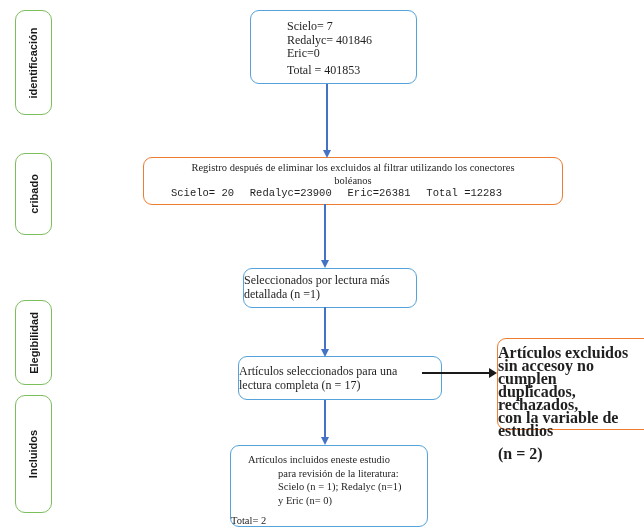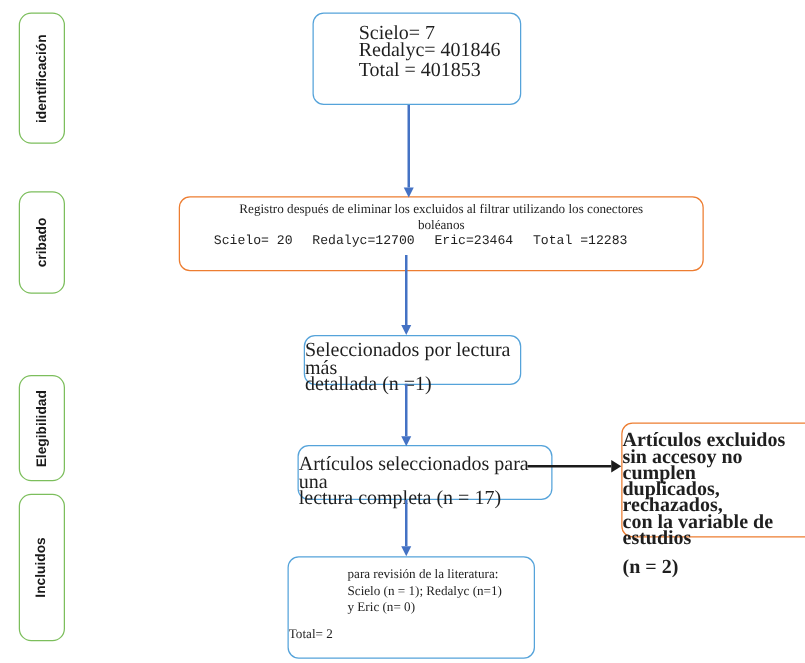--- a/index.html
+++ b/index.html
@@ -42,32 +42,32 @@
   .s2 { top: 153px; height: 82px;  }
   .s3 { top: 300px; height: 85px;  }
   .s4 { top: 395px; height: 118px; }
 
   
   .box {
     position: absolute;
     background: #ffffff;
     border-radius: 9px;
     box-sizing: border-box;
-    font-size: 16px;
+    font-size: 12px;
     line-height: 13.5px;
   }
   .box.blue   { border: 1.5px solid var(--blue-border); }
   .box.orange { border: 1.5px solid var(--orange-border); }
   .center { text-align: left; }
 
   .boxA { left: 250px; top: 10px;  width: 167px; height: 74px; padding: 9px 6px 0 36px; }
   .boxA .line { white-space: nowrap; }
   .boxA .total-gap { margin-top: 3px; }
 
-  .boxB { left: 143px; top: 157px; width: 420px; height: 60px; padding-top: 3px; text-align: center; font-size: 10.5px; line-height: 13px; }
+  .boxB { left: 143px; top: 157px; width: 420px; height: 48px; padding-top: 3px; text-align: center; font-size: 10.5px; line-height: 13px; }
   .boxB .title { white-space: nowrap; }
   .stats {
     display: flex;
     justify-content: space-between;
     padding: 0 60px 0 27px;
     white-space: nowrap;
     font-family: Liberation Mono, monospace;
   }
 
   .boxC { left: 243px; top: 268px; width: 174px; height: 40px; padding-top: 5px; }
@@ -132,30 +132,31 @@
   <div class="stage s3">
     <span>Elegibilidad</span>
   </div>
   <div class="stage s4">
     <span>Incluidos</span>
   </div>
 
   <div class="box blue boxA">
     <div class="line">Scielo= 7</div>
     <div class="line">Redalyc= 401846</div>
+    <div class="line">Eric=0</div>
     <div class="line total-gap">Total = 401853</div>
   </div>
 
   <div class="box orange boxB">
     <div class="title">Registro después de eliminar los excluidos al filtrar utilizando los conectores</div>
     <div class="title">boléanos</div>
     <div class="stats">
       <span>Scielo= 20</span>
-      <span>Redalyc=12700</span>
-      <span>Eric=23464</span>
+      <span>Redalyc=23900</span>
+      <span>Eric=26381</span>
       <span>Total =12283</span>
     </div>
   </div>
 
   <div class="box blue boxC center">
     <div>Seleccionados por lectura más</div>
     <div>detallada (n =1)</div>
   </div>
 
   <div class="box blue boxD center">
@@ -165,20 +166,21 @@
 
   <div class="box orange boxE center">
     <div>Artículos excluidos</div>
     <div>sin accesoy no cumplen</div>
     <div>duplicados, rechazados,</div>
     <div>con la variable de estudios</div>
     <div class="count">(n = 2)</div>
   </div>
 
   <div class="box blue boxF">
+    <div class="f1">Artículos incluidos eneste estudio</div>
     <div class="f2">para revisión de la literatura:</div>
     <div class="f2">Scielo (n = 1); Redalyc (n=1)</div>
     <div class="f2">y Eric (n= 0)</div>
     <div class="ftotal">Total= 2</div>
   </div>
 
   <div class="varrow a1"></div>
   <div class="varrow a2"></div>
   <div class="varrow a3"></div>
   <div class="varrow a4"></div>

